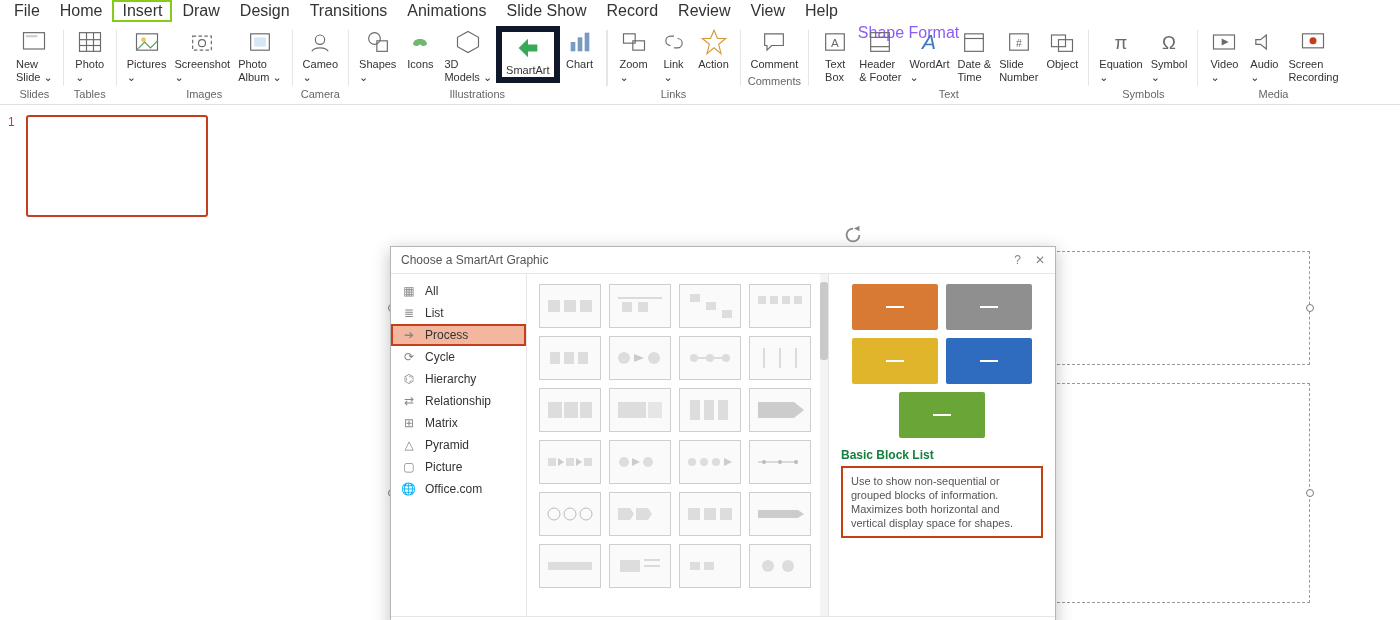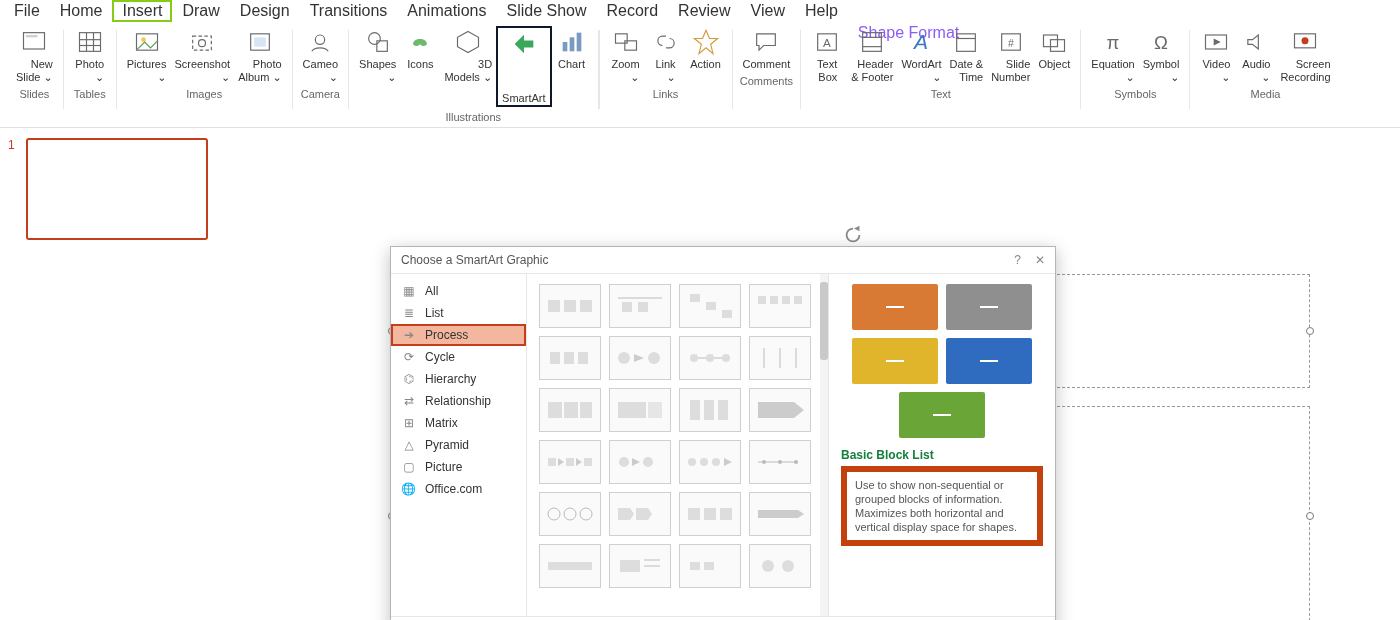--- a/index.html
+++ b/index.html
@@ -7,23 +7,23 @@
   
   .menubar { display: flex; align-items: center; height: 22px; padding: 0 4px; }
   .menubar .tab { padding: 2px 10px; font-size: 16px; cursor: pointer; }
   .menubar .tab.active { border: 2px solid #84cc16; padding: 0 8px; }
   .menubar .tab.contextual { color: #8b5cf6; margin-top: 44px; }
   
   .ribbon { display: flex; align-items: stretch; padding: 4px 6px 0 6px; border-bottom: 1px solid #e0e0e0; }
   .group { display: flex; flex-direction: column; align-items: center; padding: 0 6px; }
   .group-row { display: flex; align-items: flex-start; }
   .rbtn { display: flex; flex-direction: column; align-items: center; justify-content: flex-start; padding: 2px 4px 0 4px; cursor: pointer; min-width: 40px; }
-  .rbtn.highlight { border: 2px solid #0f172a; gap: 32px; }
+  .rbtn.highlight { border: 6px solid #0f172a; }
   .rbtn .ico { width: 28px; height: 28px; display: flex; align-items: center; justify-content: center; }
-  .rbtn .lbl { font-size: 11px; line-height: 13px; text-align: right; white-space: pre; margin-top: 2px; }
+  .rbtn .lbl { font-size: 11px; line-height: 13px; text-align: left; white-space: pre; margin-top: 2px; }
   .group-label { font-size: 11px; color: #666; text-align: center; margin: 4px 0 4px 0; }
   .sep { width: 1px; background: #e6e6e6; margin: 4px 0 18px 0; }
   
   .workspace { display: flex; height: calc(100% - 114px); }
   .slidepanel { width: 216px; padding: 10px 8px; }
   .slidenum { color: #c43e1c; font-size: 12px; float: left; margin-right: 4px; }
   .thumb { width: 182px; height: 102px; border: 2px solid #c43e1c; border-radius: 3px; background: #fff; margin-left: 18px; }
   .canvas-area { flex: 1; background: #fff; position: relative; }
   
   .ph { position: absolute; border: 1px dashed #9a9a9a; }
@@ -41,21 +41,21 @@
   .gallery-scroll { position: absolute; right: 0; top: 0; bottom: 0; width: 8px; background: #f4f4f4; }
   .gallery-thumb-track { position: absolute; right: 0; top: 8px; width: 8px; height: 78px; background: #c9c9c9; border-radius: 3px; }
   .gal-grid { display: grid; grid-template-columns: repeat(4, 62px); grid-auto-rows: 44px; gap: 8px 8px; padding: 10px 12px; }
   .gal-item { border: 1px solid #cfcfcf; background: #fafafa; display:flex; align-items:center; justify-content:center; }
   .gal-item svg { width: 52px; height: 32px; }
   .dlg-preview { flex: 1; padding: 10px 12px; display: flex; flex-direction: column; }
   .pv-grid { display: grid; grid-template-columns: 86px 86px; grid-auto-rows: 46px; gap: 8px; justify-content: center; }
   .pv-block { border-radius: 2px; display:flex; align-items:center; justify-content:center; color:#fff; }
   .pv-block .dash { width: 18px; height: 2px; background: #fff; }
   .pv-title { font-weight: 600; font-size: 12px; margin: 10px 0 4px 0; color: #15803d; }
-  .pv-desc { font-size: 11px; color: #555; border: 6px solid #c2410c; padding: 6px 8px; line-height: 14px; }
+  .pv-desc { font-size: 11px; color: #555; border: 2px solid #c2410c; padding: 6px 8px; line-height: 14px; }
   .dlg-foot { display: flex; justify-content: flex-end; gap: 14px; padding: 8px 14px; border-top: 1px solid #e6e6e6; }
   .dlg-foot button { width: 70px; height: 22px; font-size: 12px; background: #fdfdfd; border: 1px solid #bdbdbd; cursor: pointer; }
   
   .rotate-ico { position: absolute; left: 842px; top: 224px; color: #8a8a8a; }
 </style>
 </head>
 <body>
 
 <div class="menubar">
   <div class="tab">File</div>

